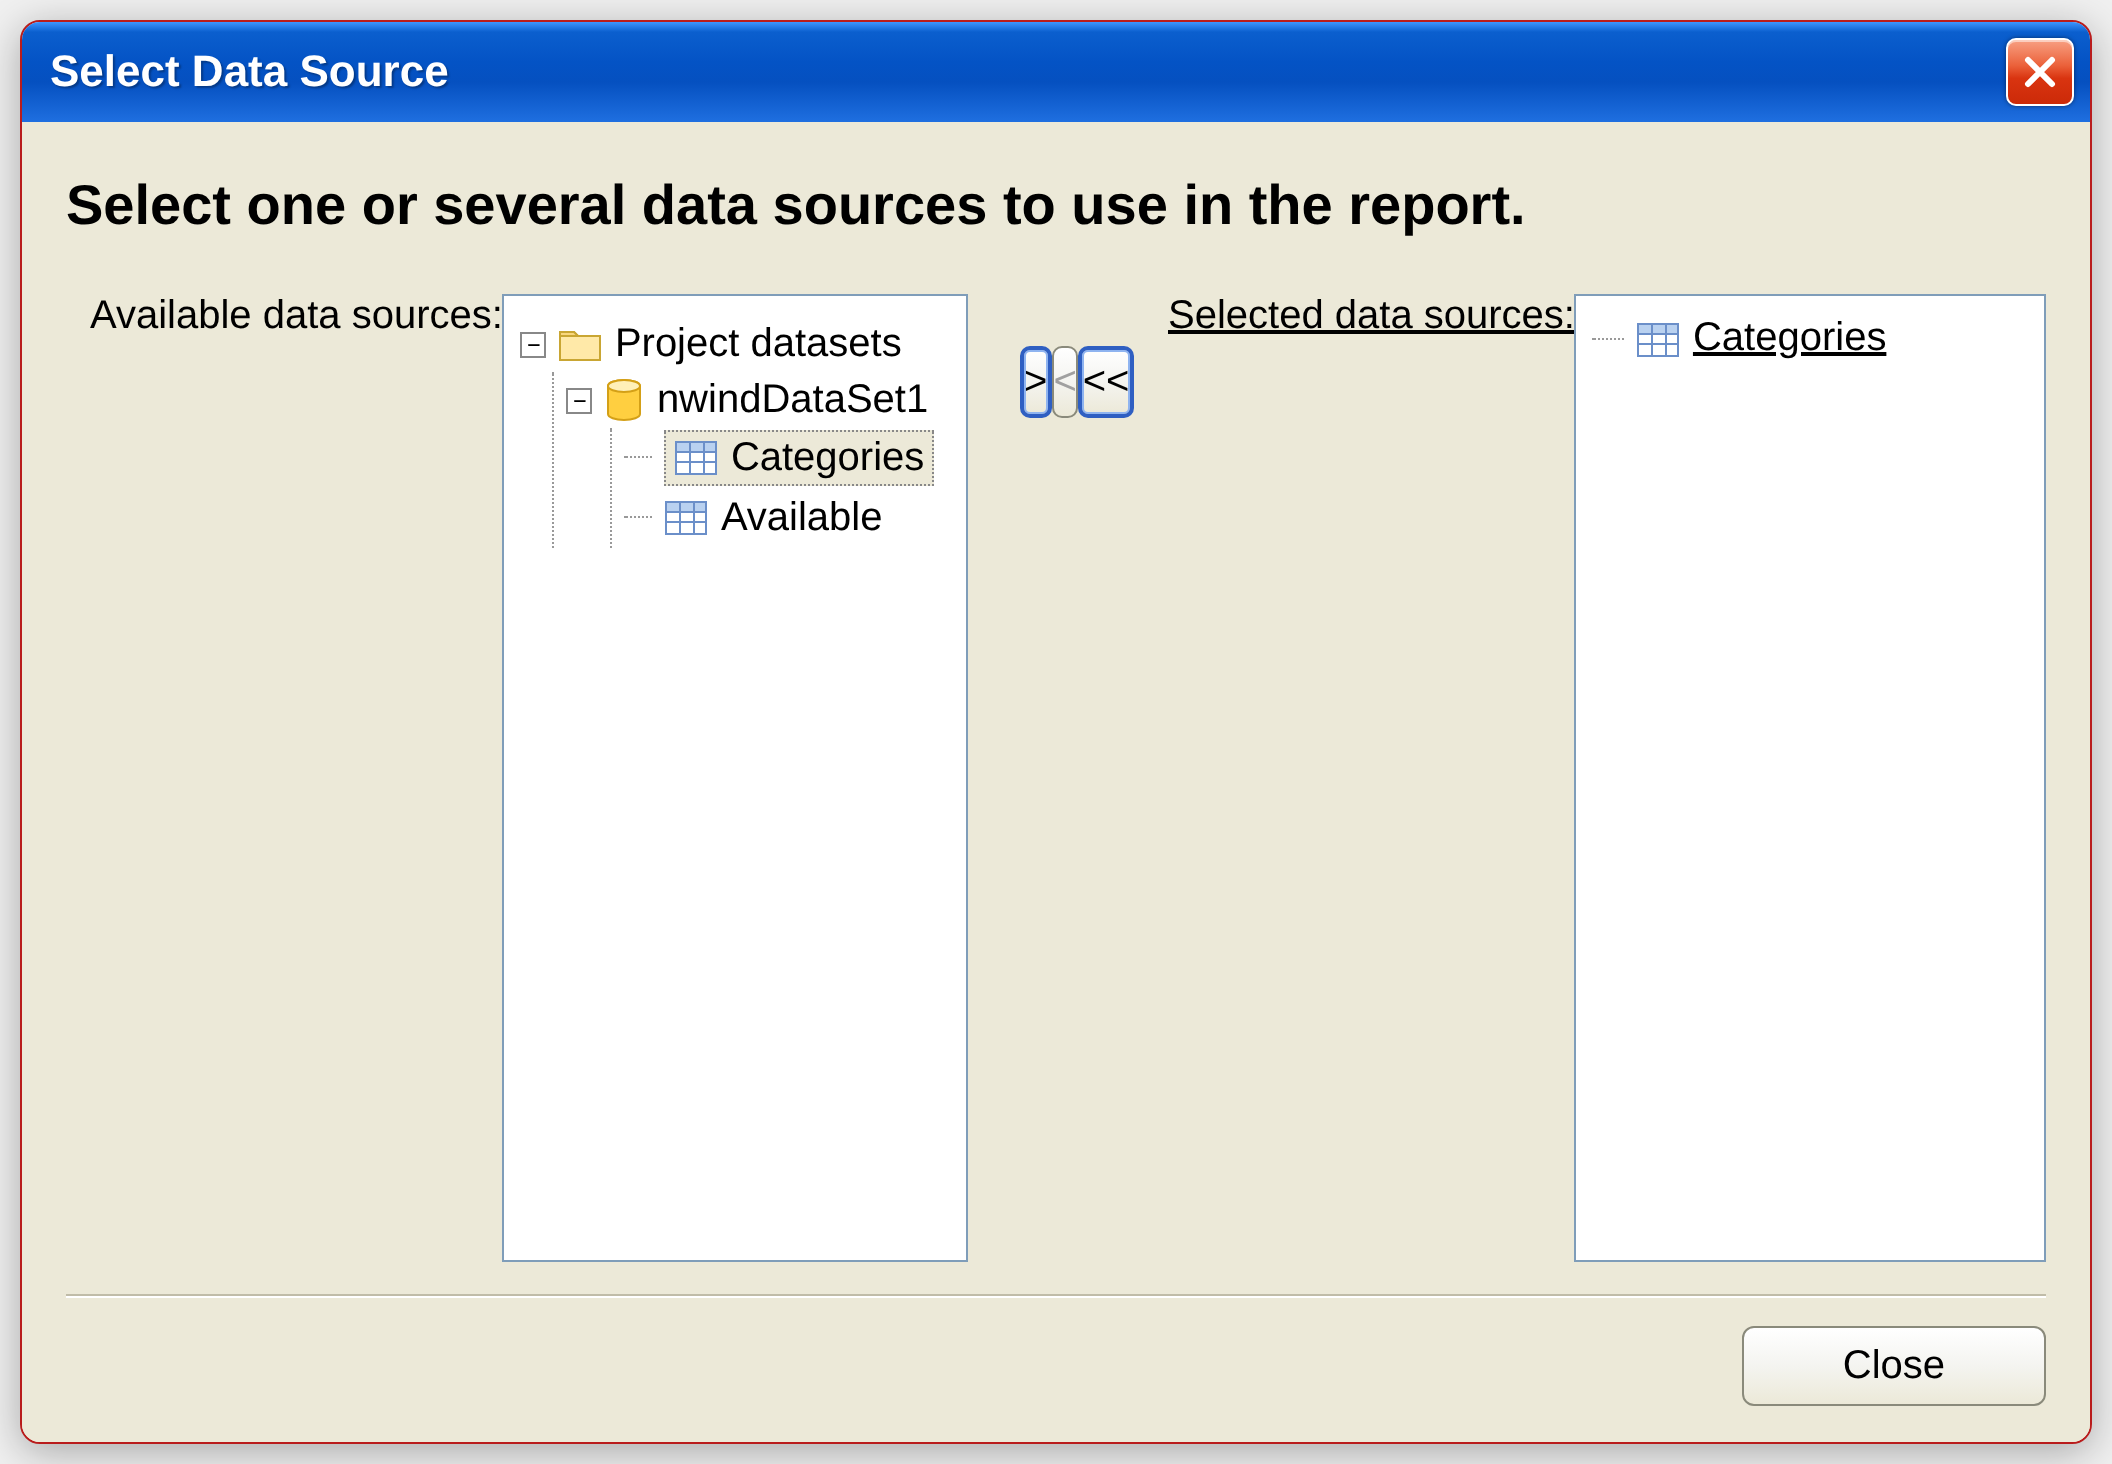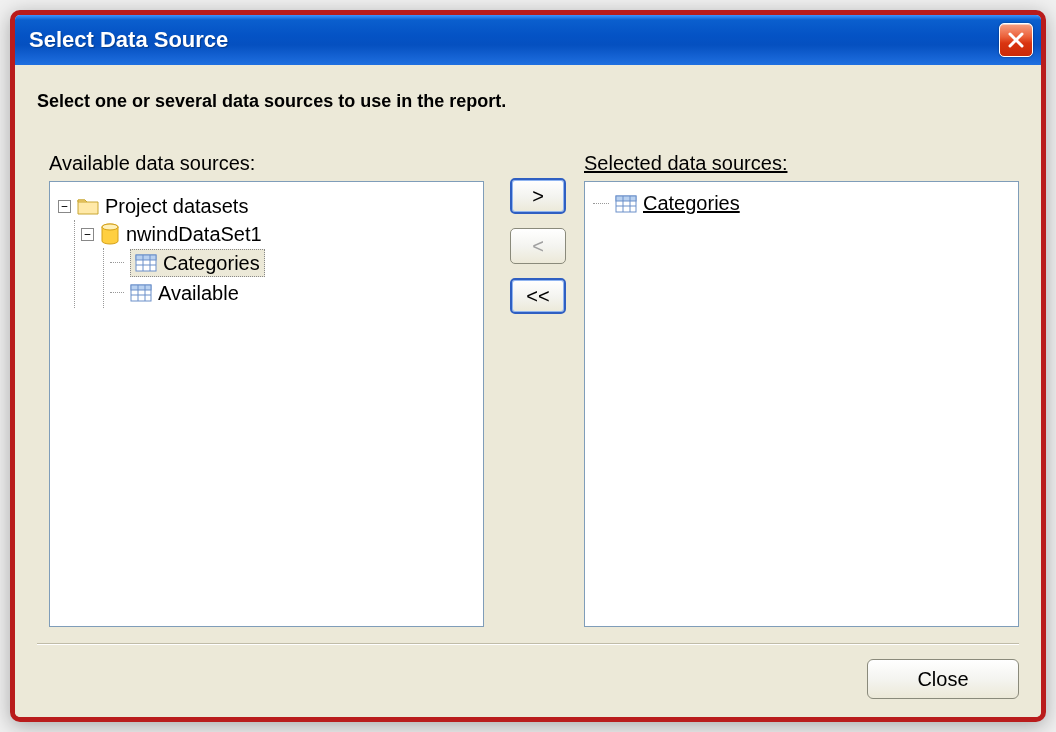--- a/index.html
+++ b/index.html
@@ -8,21 +8,21 @@
       background: #f0f0f0;
       padding: 10px;
     }
     .window {
       width: 1036px;
       height: 712px;
       background: #ece9d8;
       border-radius: 10px;
       overflow: hidden;
       box-shadow: 0 4px 20px rgba(0,0,0,0.3);
-      border: 5px solid #b91c1c;
+      border: 1px solid #b91c1c;
       display: flex;
       flex-direction: column;
     }
     .titlebar {
       height: 50px;
       background: linear-gradient(to bottom, #3d95ff 0%, #0b5fce 10%, #0453c5 40%, #0550c0 60%, #1f6fe0 100%);
       display: flex;
       align-items: center;
       padding: 0 8px 0 14px;
       color: white;
@@ -48,34 +48,34 @@
     }
     .close-btn svg { width: 18px; height: 18px; }
     .content {
       flex: 1;
       padding: 26px 22px 18px 22px;
       display: flex;
       flex-direction: column;
       background: #ece9d8;
     }
     .instruction {
-      font-size: 18px;
+      font-size: 28px;
       font-weight: bold;
       color: #000;
-      margin-bottom: 40px;
+      margin-bottom: 28px;
     }
     .columns {
       display: flex;
       gap: 14px;
       flex: 1;
       min-height: 0;
     }
     .col {
       display: flex;
-      flex-direction: column;
+      flex-direction: row;
       min-height: 0;
       padding-left: 12px;
     }
     .col-left { flex: 1; }
     .col-mid { width: 60px; padding-top: 26px; }
     .col-right { flex: 1; text-decoration: underline; }
     .col-label {
       font-size: 20px;
       color: #000;
       margin-bottom: 6px;

